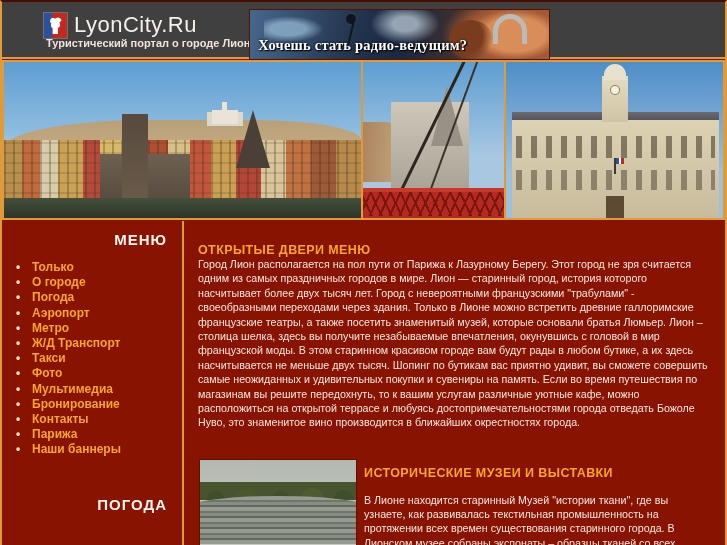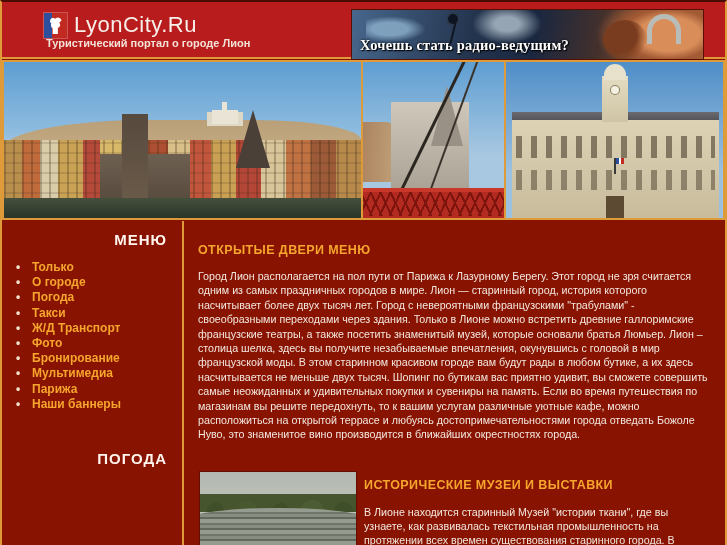--- a/index.html
+++ b/index.html
@@ -9,36 +9,36 @@
   .page{
     position:relative; width:727px; height:545px; margin:0 auto;
     background:#871300;
     border-left:2px solid #df9b3a; border-right:2px solid #df9b3a;
     border-top:2px solid #4a0c00;
     overflow:hidden;
   }
 
   
   .site-header{
-    height:57px; display:flex; align-items:flex-start; justify-content:space-between;
-    border-bottom:2px solid #df9b3a; background:#b91c1c;
+    height:57px; display:flex; align-items:flex-start; justify-content:flex-start;
+    border-bottom:2px solid #df9b3a; background:#404040;
   }
   .logo{ display:flex; align-items:flex-start; padding:11px 0 0 42px; text-decoration:none; cursor:pointer; }
   .flag{
     width:23px; height:25px; display:inline-block; position:relative; margin-right:7px;
     background:linear-gradient(90deg,#2e4e9e 0 35%, #c02a20 35% 100%);
     box-shadow:0 0 0 1px rgba(255,255,255,.25);
   }
   .flag svg{ position:absolute; left:2px; top:1px; }
   .logo-text{ display:flex; flex-direction:column; }
   .site-title{ color:#f7efe9; font-size:22px; line-height:24px; letter-spacing:.5px; }
   .tagline{ color:#f2e2d8; font-size:11px; font-weight:bold; margin-left:-28px; }
 
   .banner{
-    position:relative; width:351px; height:49px; margin:8px 22px 4px 0;
+    position:relative; width:299px; height:49px; margin:8px 22px 4px 0;
     background:linear-gradient(100deg,#47678c 0%, #24354f 34%, #1a2740 52%, #43302c 70%, #8a5533 88%, #a06a3c 100%);
     overflow:hidden; cursor:pointer; box-shadow:0 0 0 1px #5a0d00;padding-left:39px;
   }
   .banner .blob1{ position:absolute; left:14px; top:6px; width:60px; height:26px;
     background:radial-gradient(ellipse at 40% 50%, #8fb3cf 0 35%, rgba(143,179,207,0) 70%); opacity:.8; }
   .banner .blob2{ position:absolute; left:120px; top:-6px; width:70px; height:40px;
     background:radial-gradient(ellipse at 50% 50%, #c9d8e2 0 25%, rgba(201,216,226,0) 70%); opacity:.7; }
   .banner .mic{ position:absolute; left:96px; top:4px; width:10px; height:10px; border-radius:50%;
     background:#0e1520; box-shadow:0 0 0 2px #2c3a4e; }
   .banner .mic-stand{ position:absolute; left:100px; top:12px; width:2px; height:22px; background:#10161f; transform:rotate(14deg); }
@@ -130,21 +130,21 @@
   .menu{ list-style:none; margin-top:12px; }
   .menu li{
     position:relative; padding:0 4px 0 30px; color:#f6a52e; font-weight:bold; font-size:12px;
     line-height:15.2px; cursor:pointer; white-space:nowrap;
   }
   .menu li:before{ content:"•"; position:absolute; left:14px; color:#f2e3cd; }
   .weather-title{ color:#fff5ee; font-weight:bold; font-size:15px; text-align:right; padding:38px 15px 0 0; letter-spacing:1px; }
 
   .content{ flex:1; border-left:2px solid #df9b3a; padding:22px 16px 8px 14px; }
   .content h2{ color:#f6a52e; font-size:12.5px; letter-spacing:.4px; font-weight:bold; }
-  .content .intro{ margin-top:12px; color:#f3e7df; font-size:10.7px; line-height:14.4px; }
+  .content .intro{ color:#f3e7df; font-size:10.7px; line-height:14.4px; }
 
   .museums{ display:flex; margin-top:21px; }
   .amphi{ position:relative; width:156px; height:107px; flex:0 0 156px; margin:9px 8px 0 2px; overflow:hidden;
     box-shadow:0 0 0 1px rgba(0,0,0,.25); }
   .amphi .sky{ position:absolute; inset:0; background:linear-gradient(#b3b8b0,#c7cac1 60%); }
   .amphi .trees{ position:absolute; left:0; top:22px; width:100%; height:18px;
     background:radial-gradient(circle at 10% 100%, #3f4f2a 0 9px, transparent 9px),
                radial-gradient(circle at 30% 100%, #49592f 0 11px, transparent 11px),
                radial-gradient(circle at 52% 100%, #3f4f2a 0 9px, transparent 9px),
                radial-gradient(circle at 72% 100%, #4c5c33 0 12px, transparent 12px),
@@ -227,25 +227,28 @@
     </div>
   </div>
 
   <div class="body-row">
     <aside class="sidebar">
       <div class="menu-title">МЕНЮ</div>
       <ul class="menu">
         <li><span>Только</span></li>
         <li><span>О городе</span></li>
         <li><span>Погода</span></li>
+        <li><span>Аэропорт</span></li>
+        <li><span>Метро</span></li>
+        <li><span>Ж/Д Транспорт</span></li>
         <li><span>Такси</span></li>
-        <li><span>Ж/Д Транспорт</span></li>
         <li><span>Фото</span></li>
+        <li><span>Мультимедиа</span></li>
         <li><span>Бронирование</span></li>
-        <li><span>Мультимедиа</span></li>
+        <li><span>Контакты</span></li>
         <li><span>Парижа</span></li>
         <li><span>Наши баннеры</span></li>
       </ul>
       <div class="weather-title">ПОГОДА</div>
     </aside>
 
     <main class="content">
       <h2>ОТКРЫТЫЕ ДВЕРИ МЕНЮ</h2>
       <p class="intro">Город Лион располагается на пол пути от Парижа к Лазурному Берегу. Этот город не зря считается одним из самых праздничных городов в мире. Лион — старинный город, история которого насчитывает более двух тысяч лет. Город с невероятными французскими "трабулами" - своеобразными переходами через здания. Только в Лионе можно встретить древние галлоримские французские театры, а также посетить знаменитый музей, которые основали братья Люмьер. Лион – столица шелка, здесь вы получите незабываемые впечатления, окунувшись с головой в мир французской моды. В этом старинном красивом городе вам будут рады в любом бутике, а их здесь насчитывается не меньше двух тысяч. Шопинг по бутикам вас приятно удивит, вы сможете совершить самые неожиданных и удивительных покупки и сувениры на память. Если во время путешествия по магазинам вы решите передохнуть, то к вашим услугам различные уютные кафе, можно расположиться на открытой террасе и любуясь достопримечательностями города отведать Божоле Нуво, это знаменитое вино производится в ближайших окрестностях города.</p>
 

